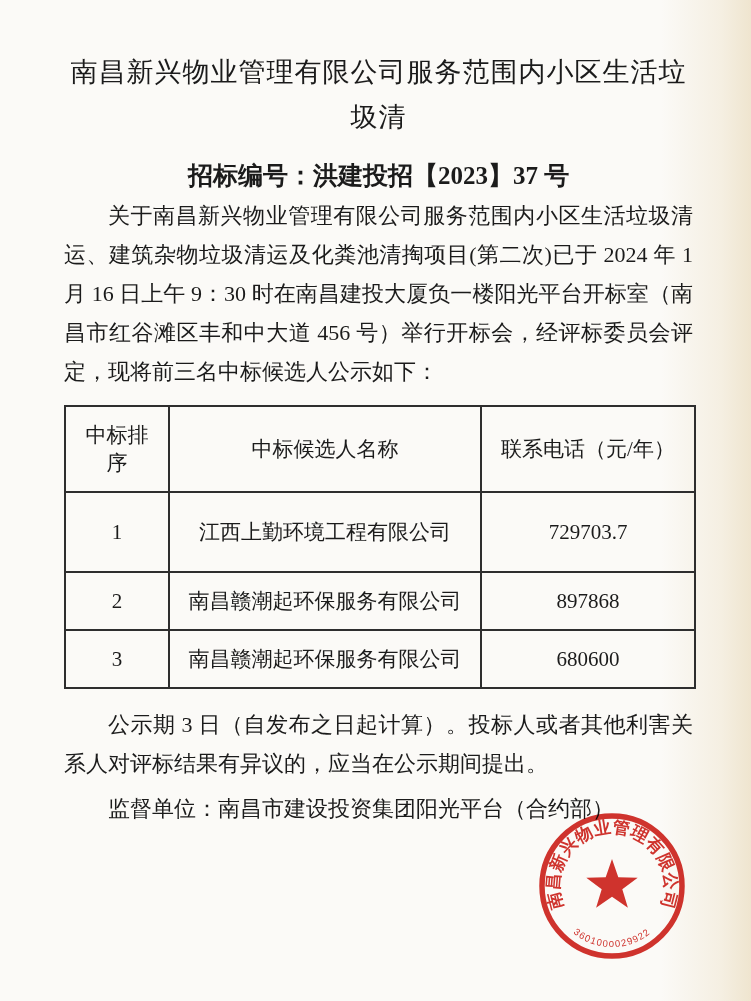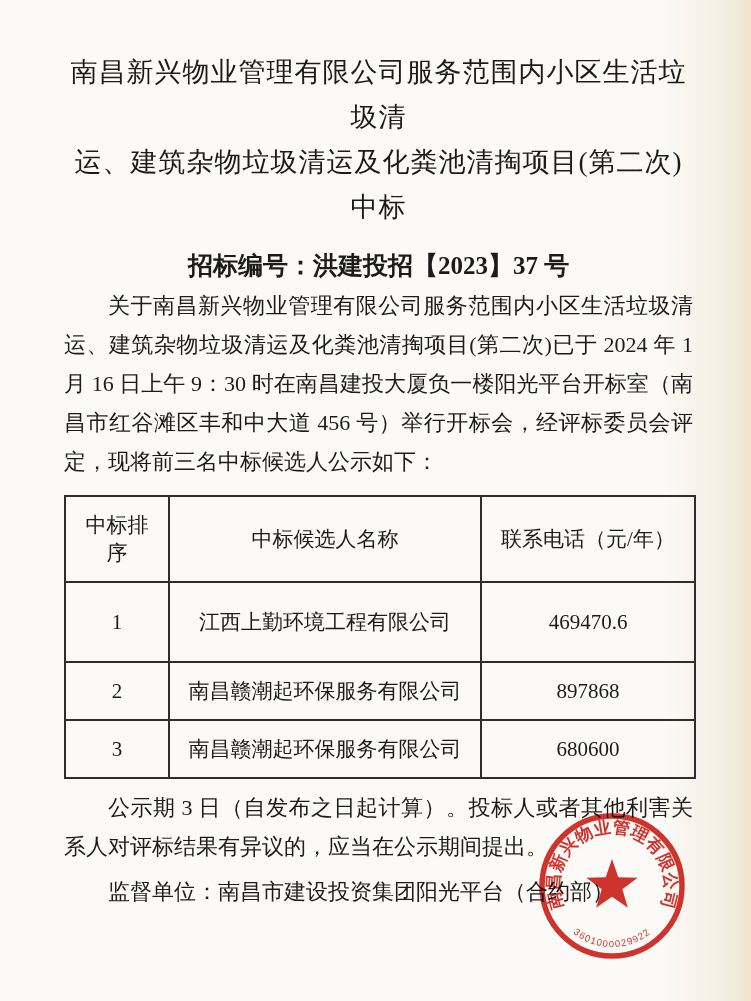--- a/index.html
+++ b/index.html
@@ -33,21 +33,21 @@
     margin-top: 18px;
   }
   .para {
     font-size: 22px;
     line-height: 39px;
     text-align: justify;
     text-indent: 2em;
     margin: 0;
   }
   .intro { margin-top: 2px; }
-  .notice { margin-top: 9px; }
+  .notice { margin-top: 16px; }
   .plain-line {
     font-size: 22px;
     line-height: 39px;
     text-indent: 2em;
     margin: 6px 0 0 0;
   }
   .bid-table {
     border-collapse: collapse;
     width: 630px;
     margin-top: 14px;
@@ -80,21 +80,20 @@
   .stamp .arc-serial  { font-size: 9.5px; letter-spacing: 1.2px; font-weight: normal; }
 </style>
 </head>
 <body>
 
 <div class="page">
   <div class="content">
 
     <div class="title">
       <div>南昌新兴物业管理有限公司服务范围内小区生活垃圾清</div>
-      <div>运、建筑杂物垃圾清运及化粪池清掏项目(第二次)中标</div>
     </div>
 
     <div class="subtitle">招标编号：洪建投招【2023】37 号</div>
 
     <p class="para intro">关于南昌新兴物业管理有限公司服务范围内小区生活垃圾清运、建筑杂物垃圾清运及化粪池清掏项目(第二次)已于 2024 年 1 月 16 日上午 9：30 时在南昌建投大厦负一楼阳光平台开标室（南昌市红谷滩区丰和中大道 456 号）举行开标会，经评标委员会评定，现将前三名中标候选人公示如下：</p>
 
     <table class="bid-table">
       <colgroup>
         <col style="width:104px">
         <col style="width:312px">
@@ -104,21 +103,21 @@
         <tr class="row-header">
           <th>中标排序</th>
           <th>中标候选人名称</th>
           <th>联系电话（元/年）</th>
         </tr>
       </thead>
       <tbody>
         <tr class="row-tall">
           <td>1</td>
           <td>江西上勤环境工程有限公司</td>
-          <td>469470.6</td>
+          <td>729703.7</td>
         </tr>
         <tr class="row-std">
           <td>2</td>
           <td>南昌赣潮起环保服务有限公司</td>
           <td>897868</td>
         </tr>
         <tr class="row-std">
           <td>3</td>
           <td>南昌赣潮起环保服务有限公司</td>
           <td>680600</td>

